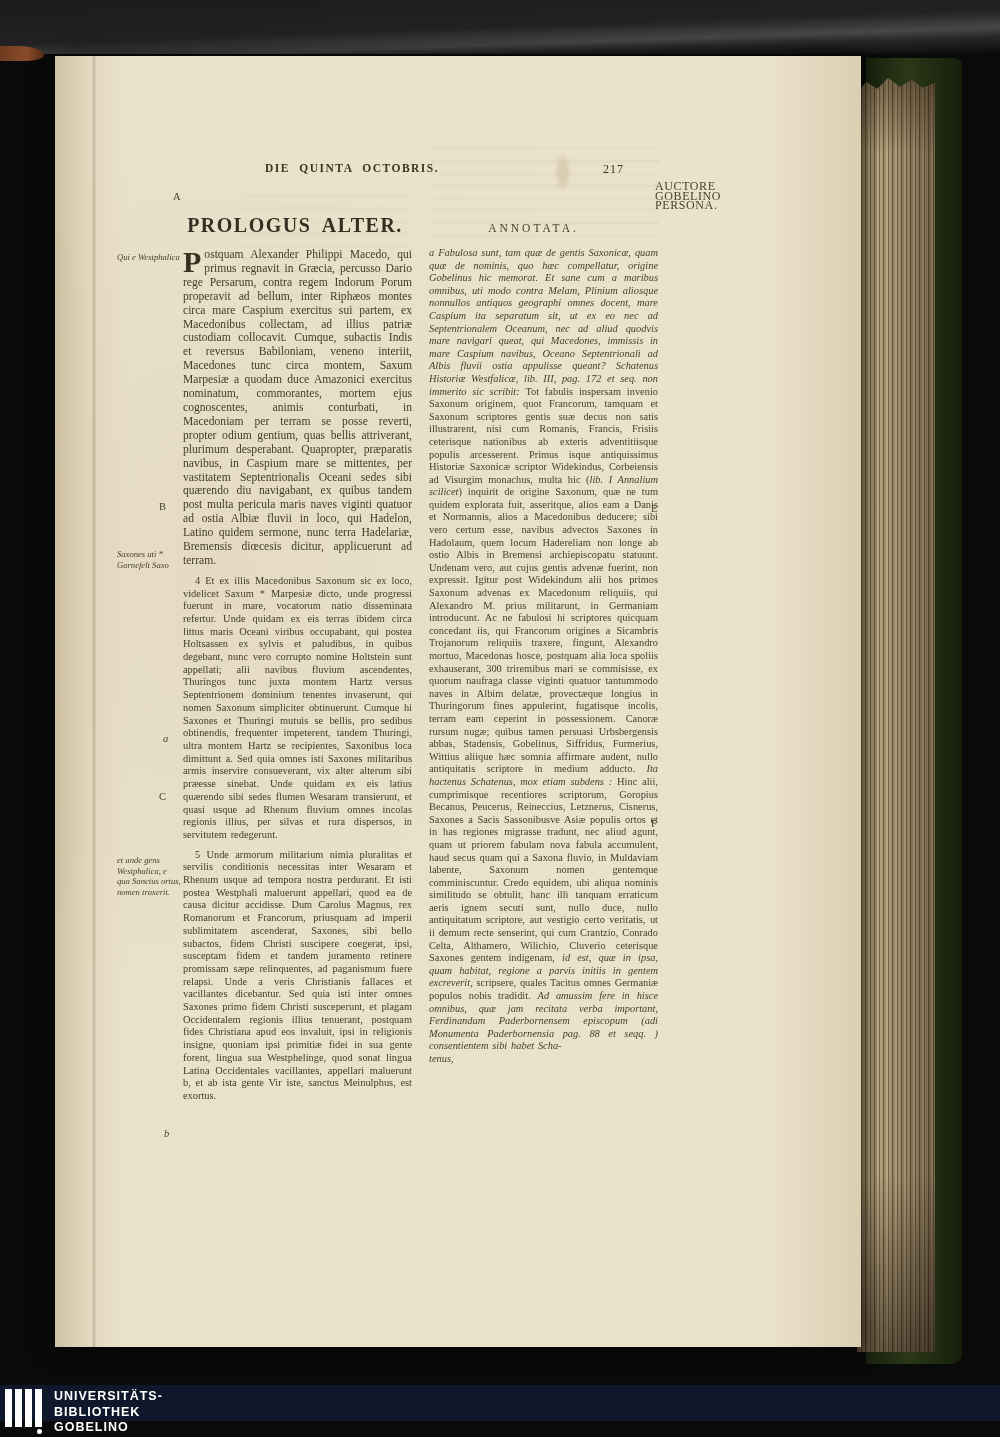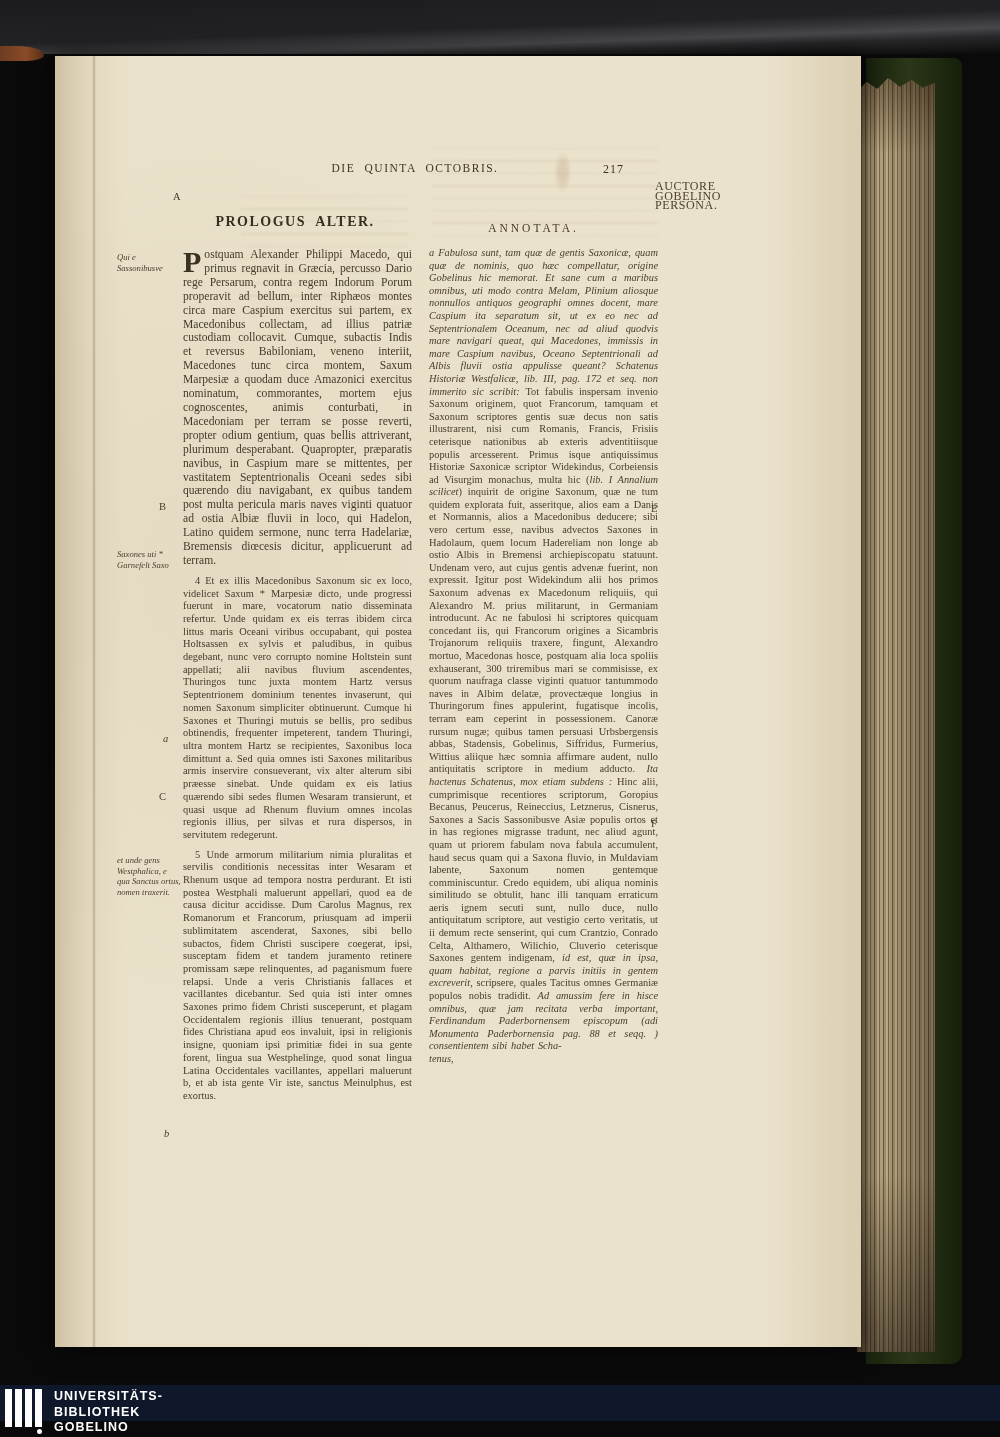--- a/index.html
+++ b/index.html
@@ -58,31 +58,31 @@
     background:linear-gradient(90deg,rgba(0,0,0,0),rgba(90,70,40,.28),rgba(0,0,0,0));
   }
   .ghost{
     position:absolute;opacity:.30;filter:blur(1.1px);
     background:repeating-linear-gradient(180deg,rgba(110,92,62,.28) 0 1.5px,rgba(0,0,0,0) 1.5px 12.4px);
   }
   .ghost.g1{left:186px;top:140px;width:168px;height:118px;}
   .ghost.g2{left:376px;top:92px;width:228px;height:96px;}
 
   .running-title{
-    position:absolute;left:210px;top:106px;width:300px;text-align:center;
-    font-size:11.5px;font-weight:normal;letter-spacing:1.5px;word-spacing:5px;color:#3c33242;
+    position:absolute;left:210px;top:106px;width:300px;text-align:left;
+    font-size:11.5px;font-weight:bold;letter-spacing:1.5px;word-spacing:5px;color:#3c33242;
     color:#3d3426;
   }
   .page-number{
     position:absolute;left:548px;top:106px;width:40px;
     font-size:12px;letter-spacing:1px;color:#3d3426;
   }
   .title-left{
     position:absolute;left:125px;top:158px;width:230px;text-align:center;
-    font-size:14px;font-weight:bold;letter-spacing:1.5px;word-spacing:5px;color:#362e20;
+    font-size:20px;font-weight:bold;letter-spacing:1.5px;word-spacing:5px;color:#362e20;
   }
   .title-right{
     position:absolute;left:396px;top:150px;width:165px;text-align:center;
     font-size:11.5px;letter-spacing:3px;color:#44392a;margin-top:16px;
   }
   .auctore{
     position:absolute;left:600px;top:126px;width:52px;
     font-size:12px;line-height:9.6px;letter-spacing:.6px;color:#4a4030;
   }
   
@@ -141,21 +141,21 @@
   <div class="mletter ml-A">A</div>
   <div class="title-left">PROLOGUS ALTER.</div>
   <div class="title-right">ANNOTATA.</div>
 
   <div class="auctore">
     <div>AUCTORE</div>
     <div>GOBELINO</div>
     <div>PERSONA.</div>
   </div>
 
-  <div class="side-note n1">Qui e Sassonibusve</div>
+  <div class="side-note n1">Qui e Westphalica</div>
   <div class="side-note n2">Saxones uti * Garnefelt Saxo</div>
   <div class="side-note n3">et unde gens Westphalica, e qua Sanctus ortus, nomen traxerit.</div>
 
   <div class="mletter ml-B">B</div>
   <div class="mletter ml-a it">a</div>
   <div class="mletter ml-C">C</div>
   <div class="mletter ml-b it">b</div>
   <div class="mletter ml-E">E</div>
   <div class="mletter ml-F">F</div>
 

